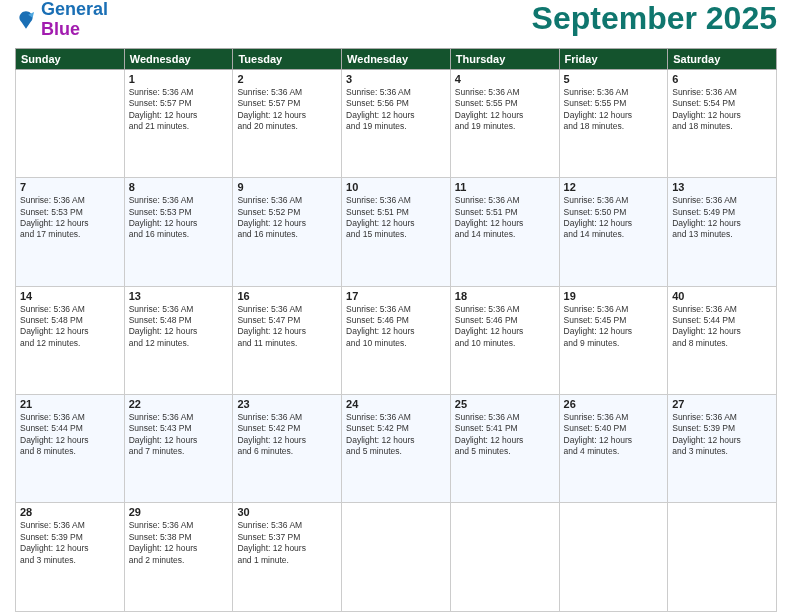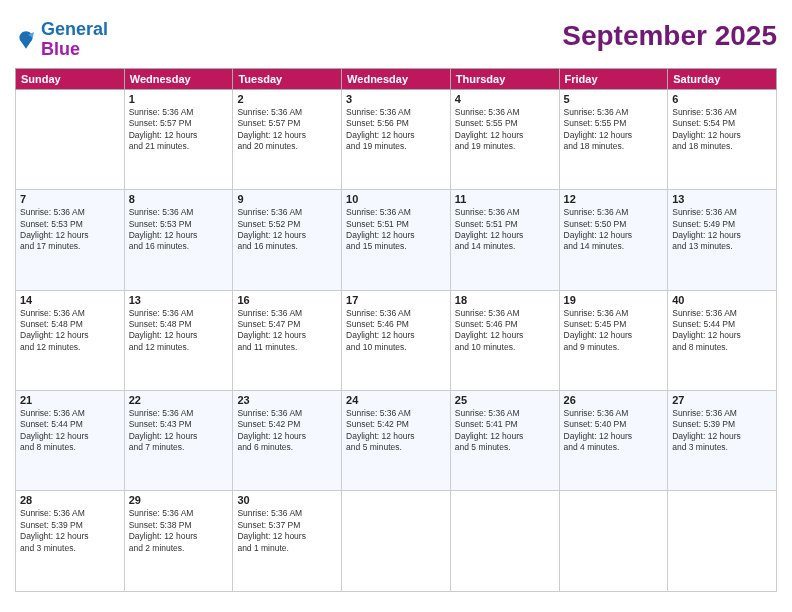--- a/index.html
+++ b/index.html
@@ -6,21 +6,21 @@
     body {
       width: 792px;
       height: 612px;
       font-family: Arial, sans-serif;
       background: #fff;
       overflow: hidden;
     }
     .page {
       width: 792px;
       height: 612px;
-      padding: 20px 15px;
+      padding: 0 15px;
       display: flex;
       flex-direction: column;
     }
     .header {
       display: flex;
       justify-content: space-between;
       align-items: flex-start;
       margin-bottom: 8px;
     }
     .logo {
@@ -38,35 +38,35 @@
       color: #1a6fb5;
     }
     .logo-icon {
       width: 22px;
       height: 22px;
     }
     .title-section {
       text-align: right;
     }
     .month-title {
-      font-size: 28px;
-      font-weight: bold;
-      color: #701a75;
+      font-size: 32px;
+      font-weight: bold;
+      color: #0f766e;
     }
     .location {
       font-size: 14px;
       color: #555;
     }
     .calendar-table {
       width: 100%;
       border-collapse: collapse;
       flex: 1;
     }
     .calendar-table th {
-      background-color: #be185d;
+      background-color: #14532d;
       color: #fff;
       font-size: 11px;
       font-weight: bold;
       padding: 4px 5px;
       text-align: left;
       border: 1px solid #aaa;
     }
     .calendar-table td {
       vertical-align: top;
       border: 1px solid #ccc;

